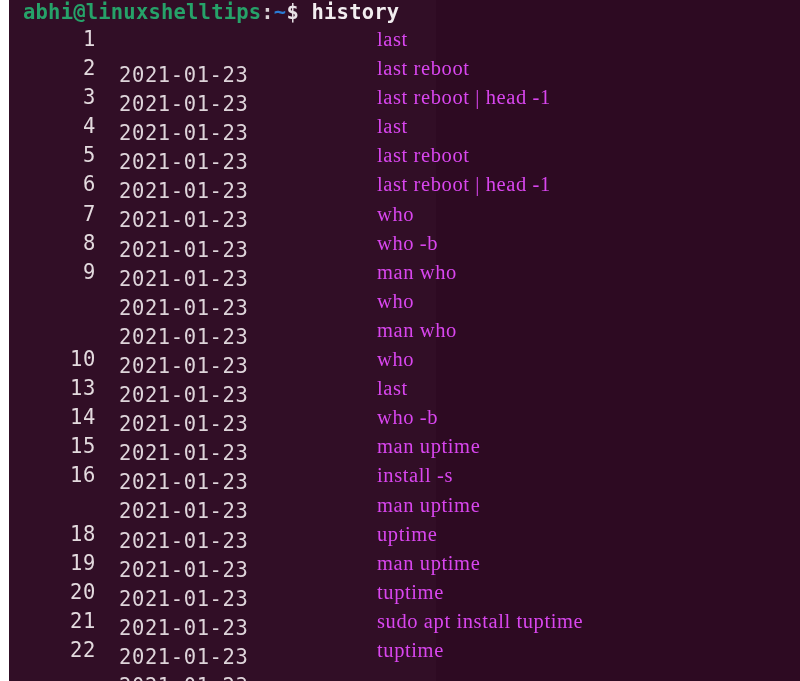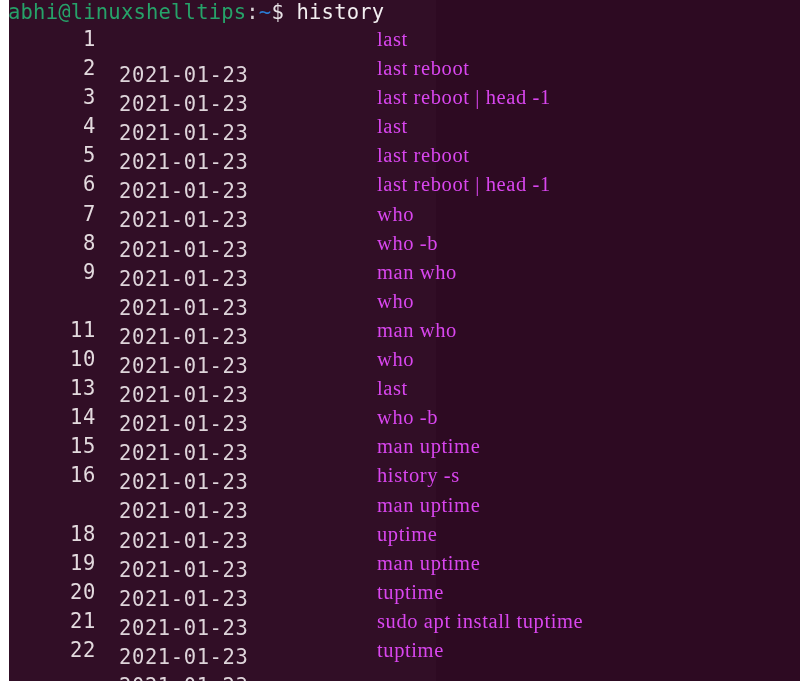--- a/index.html
+++ b/index.html
@@ -53,23 +53,23 @@
     z-index: 2;
     padding: 0;
   }
 
   
   #prompt-line {
     position: relative;
     height: 25px;
     line-height: 25px;
     font-size: 20.5px;
-    font-weight: normal;
+    font-weight: bold;
     letter-spacing: 0.2px;
-    padding-left: 8px;
+    padding-left: 23px;
   }
   .p-userhost { color: #26a269; }
   .p-colon    { color: #d8d0d4; }
   .p-path     { color: #2a7bd4; }
   .p-dollar   { color: #e8e2e6; }
   .p-cmd      { color: #f2eef0; }
 
   
   .row {
     position: relative;
@@ -157,21 +157,20 @@
         <div class="row">
           <span class="col-num">9</span>
           <span class="col-date">2021-01-23</span>
           <span class="col-cmd">man who</span>
         </div>
         <div class="row">
           <span class="col-date">2021-01-23</span>
           <span class="col-cmd">who</span>
         </div>
         <div class="row">
-          <span class="col-num">11</span>
           <span class="col-date">2021-01-23</span>
           <span class="col-cmd">man who</span>
         </div>
         <div class="row">
           <span class="col-num">10</span>
           <span class="col-date">2021-01-23</span>
           <span class="col-cmd">who</span>
         </div>
         <div class="row">
           <span class="col-num">13</span>
@@ -184,21 +183,21 @@
           <span class="col-cmd">who -b</span>
         </div>
         <div class="row">
           <span class="col-num">15</span>
           <span class="col-date">2021-01-23</span>
           <span class="col-cmd">man uptime</span>
         </div>
         <div class="row">
           <span class="col-num">16</span>
           <span class="col-date">2021-01-23</span>
-          <span class="col-cmd">history -s</span>
+          <span class="col-cmd">install -s</span>
         </div>
         <div class="row">
           <span class="col-date">2021-01-23</span>
           <span class="col-cmd">man uptime</span>
         </div>
         <div class="row">
           <span class="col-num">18</span>
           <span class="col-date">2021-01-23</span>
           <span class="col-cmd">uptime</span>
         </div>

